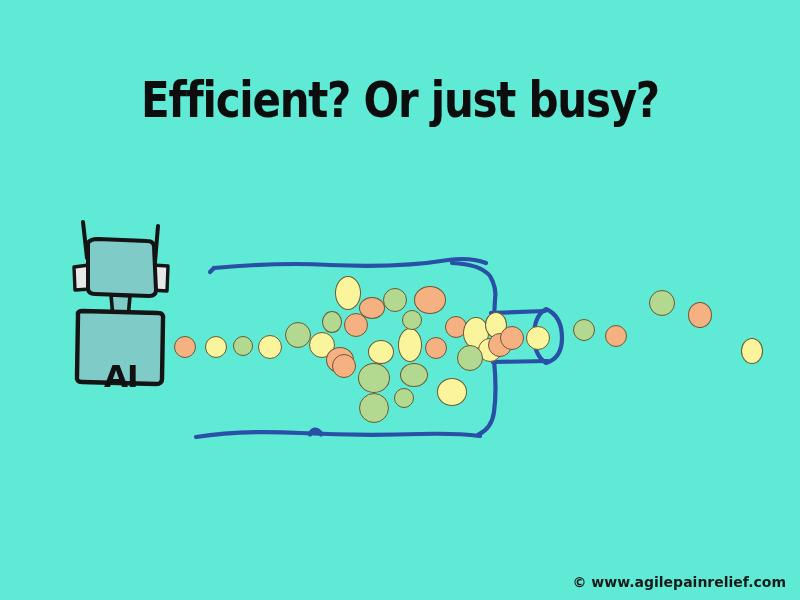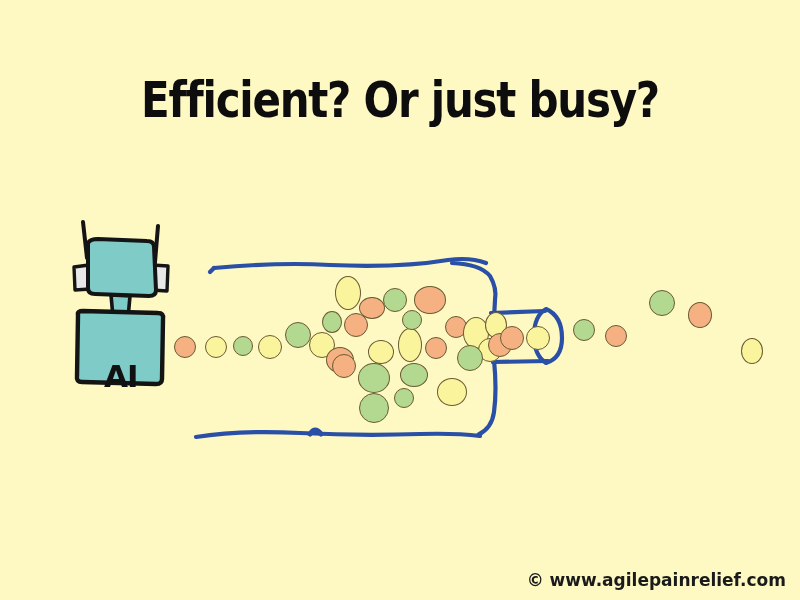--- a/index.html
+++ b/index.html
@@ -8,21 +8,21 @@
     padding: 0;
     background: #ffffff;
   }
   body {
     font-family: "Liberation Sans", sans-serif;
   }
   #slide {
     position: relative;
     width: 800px;
     height: 600px;
-    background: #fef9c3;
+    background: #5eead4;
     overflow: hidden;
   }
   
   #slide-title {
     position: absolute;
     left: 0;
     top: 72px;
     width: 800px;
     text-align: center;
     font-family: "DejaVu Sans", sans-serif;
@@ -34,21 +34,21 @@
     transform: scaleX(0.84);
     transform-origin: 50% 50%;
     white-space: nowrap;
   }
   
   #footer-credit {
     position: absolute;
     right: 14px;
     bottom: 10px;
     font-family: "DejaVu Sans", sans-serif;
-    font-size: 17px;
+    font-size: 14px;
     font-weight: bold;
     color: #1a1a1a;
     letter-spacing: 0px;
     white-space: nowrap;
     margin-left: 25px;
   }
   
   #artwork {
     position: absolute;
     left: 0;

